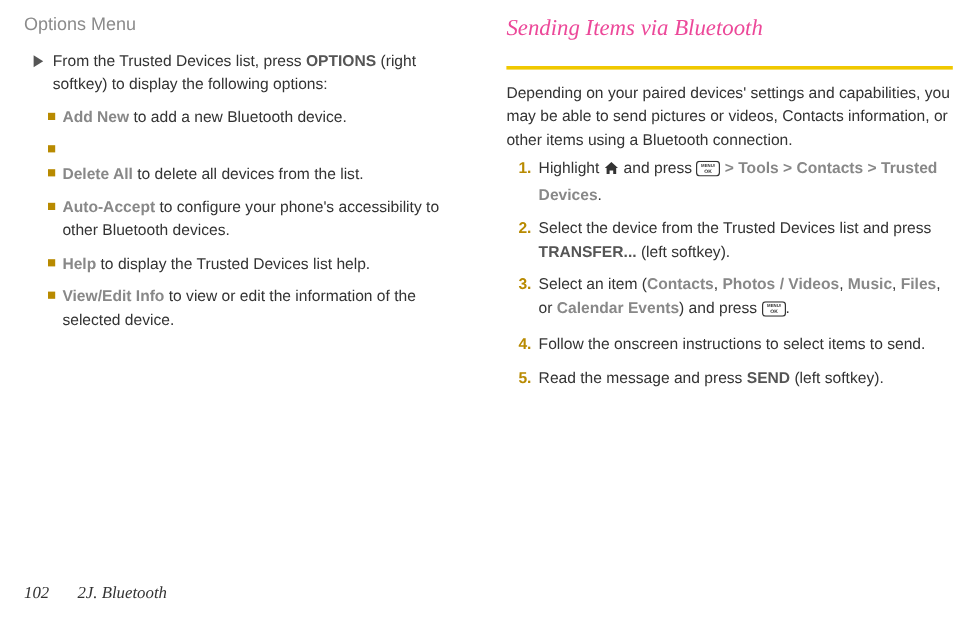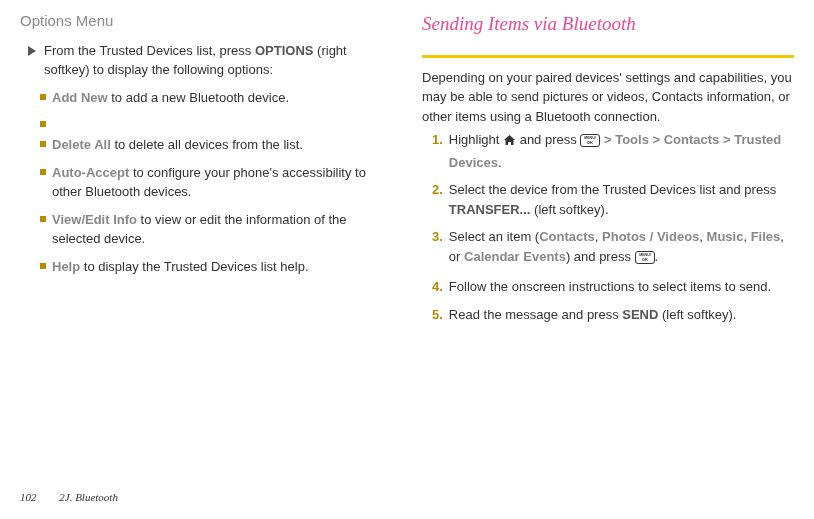--- a/index.html
+++ b/index.html
@@ -98,21 +98,21 @@
       color: #555;
       font-weight: bold;
     }
     .footer {
       position: absolute;
       bottom: 14px;
       left: 20px;
       font-style: italic;
       font-family: Georgia, 'Times New Roman', serif;
       color: #333;
-      font-size: 11px;
+      font-size: 14px;
     }
     .page-num {
       font-style: italic;
       margin-right: 20px;
     }
     .icon-home {
       display: inline-block;
       vertical-align: -2px;
     }
     .icon-key {
@@ -149,26 +149,26 @@
       <div><span class="bold-gray">Delete All</span><span> to delete all devices from the list.</span></div>
     </div>
 
     <div class="sub-item">
       <div class="bullet-sq"></div>
       <div><span class="bold-gray">Auto-Accept</span><span> to configure your phone's accessibility to other Bluetooth devices.</span></div>
     </div>
 
     <div class="sub-item">
       <div class="bullet-sq"></div>
+      <div><span class="bold-gray">Help</span><span> to display the Trusted Devices list help.</span></div>
+    </div>
+
+    <div class="sub-item">
+      <div class="bullet-sq"></div>
       <div><span class="bold-gray">View/Edit Info</span><span> to view or edit the information of the selected device.</span></div>
-    </div>
-
-    <div class="sub-item">
-      <div class="bullet-sq"></div>
-      <div><span class="bold-gray">Help</span><span> to display the Trusted Devices list help.</span></div>
     </div>
   </div>
 
   <div class="col">
     <div class="section-heading">Sending Items via Bluetooth</div>
     <hr class="yellow-rule">
 
     <p class="para">Depending on your paired devices' settings and capabilities, you may be able to send pictures or videos, Contacts information, or other items using a Bluetooth connection.</p>
 
     <div class="step">

